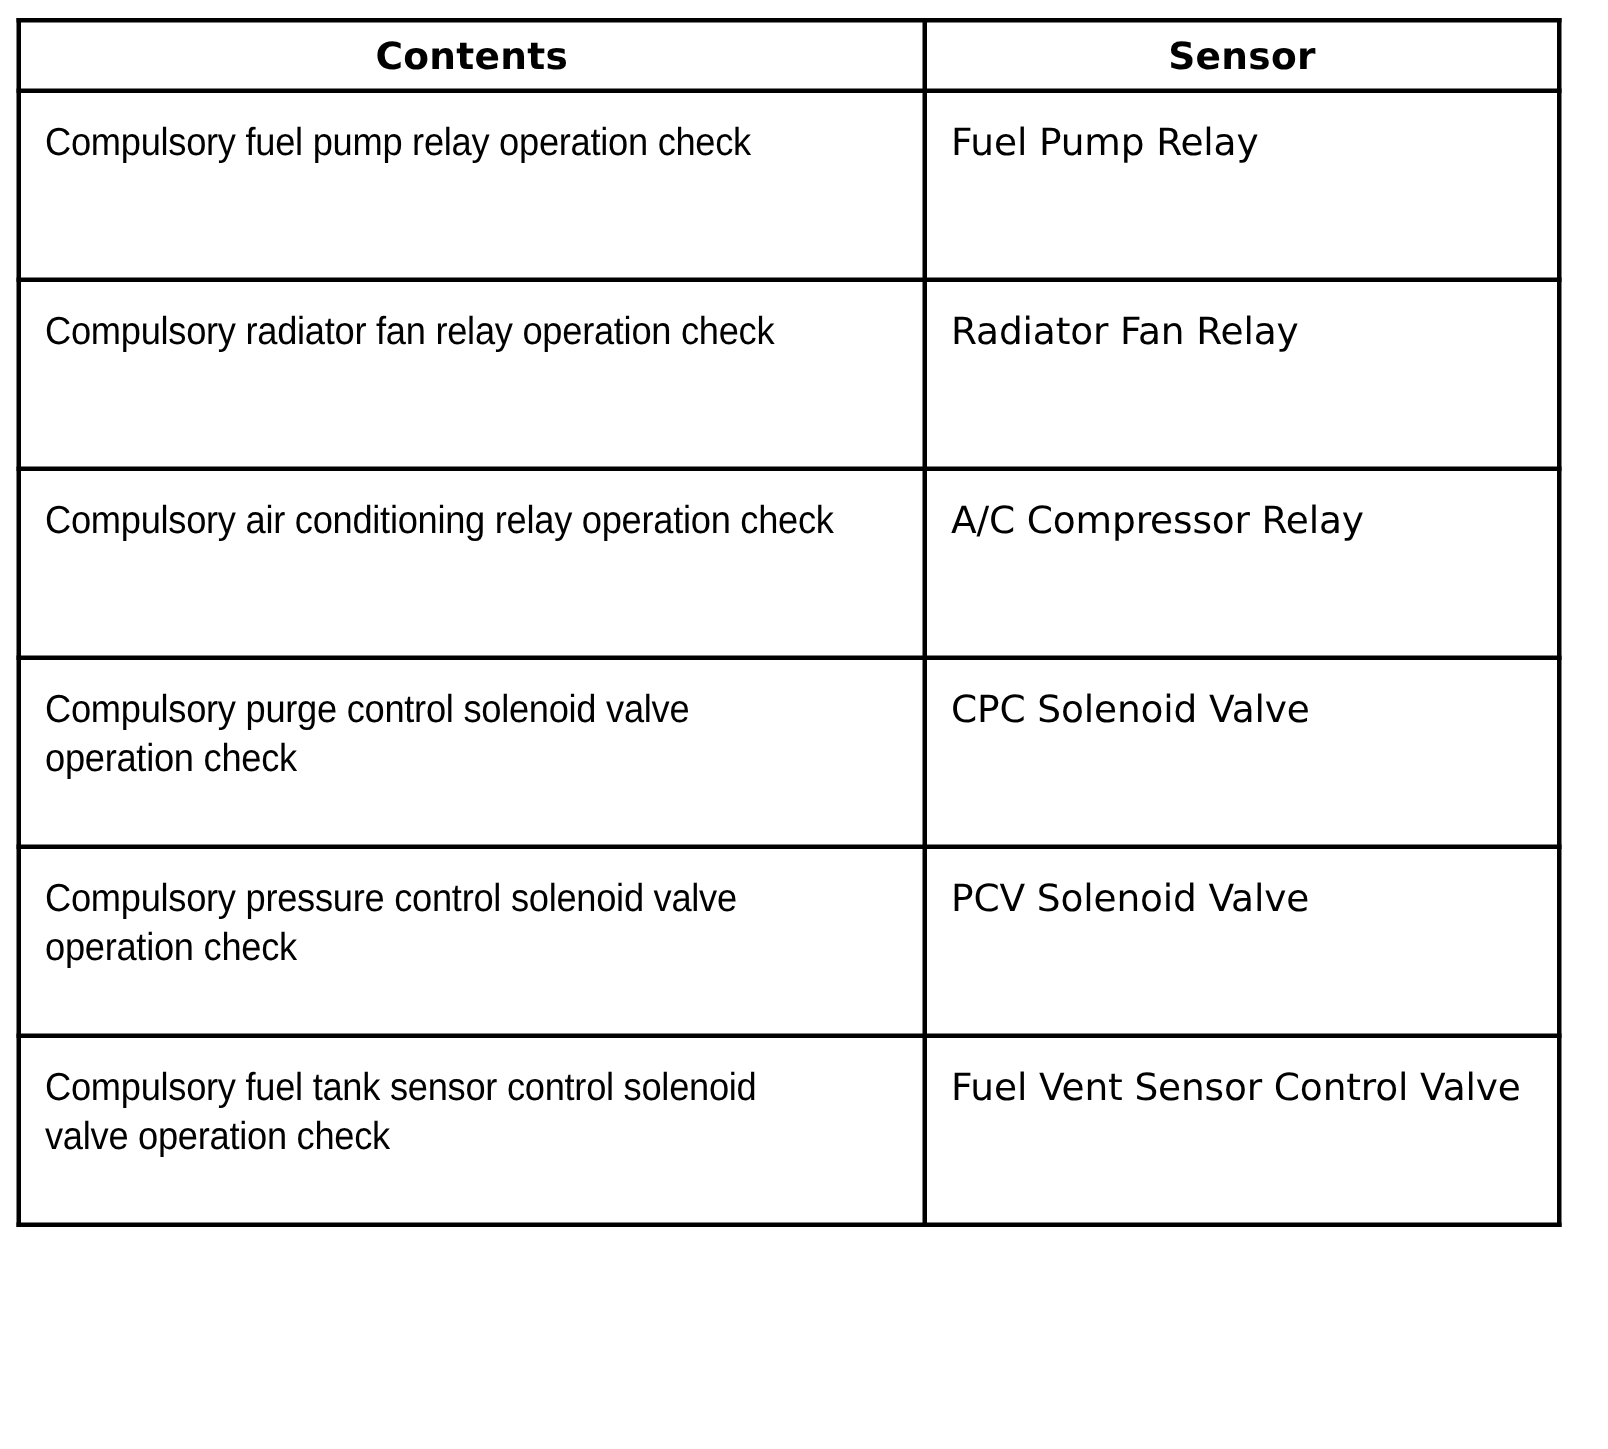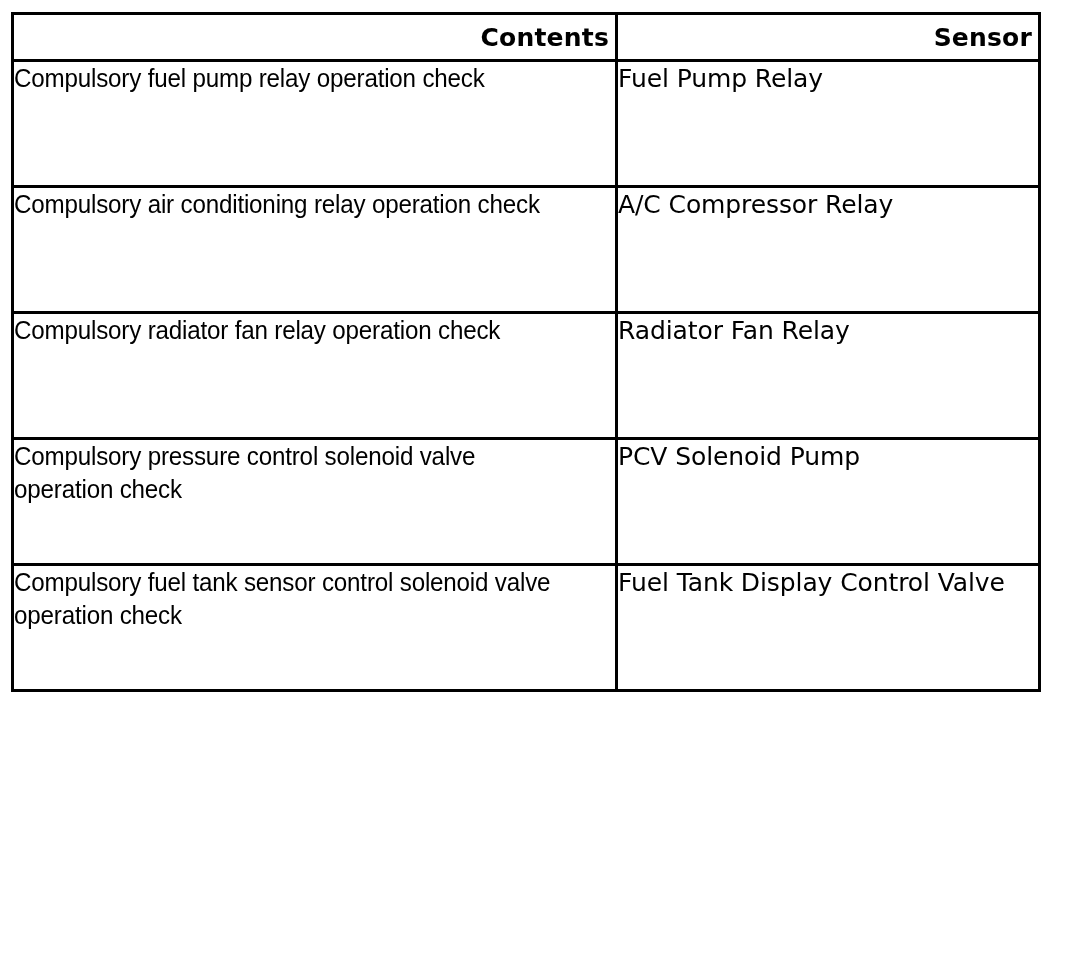--- a/index.html
+++ b/index.html
@@ -34,27 +34,27 @@
   }
 
   .data-table col.col-contents { width: 604px; }
   .data-table col.col-display  { width: 423px; }
 
   .data-table th,
   .data-table td {
     border: 3px solid #000000;
     background: #ffffff;
     vertical-align: top;
-    padding: 0;
+    padding: 16px;
   }
 
   
   .data-table thead th {
     height: 44px;
-    text-align: right;
+    text-align: center;
     vertical-align: middle;
     font-weight: bold;
     font-size: 25px;
     letter-spacing: 0.2px;
     font-family: "DejaVu Sans", sans-serif;
     padding: 0 6px;
   }
 
   
   .data-table tbody tr {
@@ -114,52 +114,60 @@
         <td class="cell-contents">
           <span class="txt-contents">Compulsory fuel pump relay operation check</span>
         </td>
         <td class="cell-display">
           <span class="txt-display">Fuel Pump Relay</span>
         </td>
       </tr>
 
       <tr>
         <td class="cell-contents">
+          <span class="txt-contents">Compulsory radiator fan relay operation check</span>
+        </td>
+        <td class="cell-display">
+          <span class="txt-display">Radiator Fan Relay</span>
+        </td>
+      </tr>
+
+      <tr>
+        <td class="cell-contents">
           <span class="txt-contents">Compulsory air conditioning relay operation check</span>
         </td>
         <td class="cell-display">
           <span class="txt-display">A/C Compressor Relay</span>
         </td>
       </tr>
 
       <tr>
         <td class="cell-contents">
-          <span class="txt-contents">Compulsory radiator fan relay operation check</span>
+          <span class="txt-contents">Compulsory purge control solenoid valve operation check</span>
         </td>
         <td class="cell-display">
-          <span class="txt-display">Radiator Fan Relay</span>
+          <span class="txt-display">CPC Solenoid Valve</span>
         </td>
       </tr>
-
 
       <tr>
         <td class="cell-contents">
           <span class="txt-contents">Compulsory pressure control solenoid valve operation check</span>
         </td>
         <td class="cell-display">
-          <span class="txt-display">PCV Solenoid Pump</span>
+          <span class="txt-display">PCV Solenoid Valve</span>
         </td>
       </tr>
 
 
       <tr>
         <td class="cell-contents">
           <span class="txt-contents">Compulsory fuel tank sensor control solenoid valve operation check</span>
         </td>
         <td class="cell-display">
-          <span class="txt-display">Fuel Tank Display Control Valve</span>
+          <span class="txt-display">Fuel Vent Sensor Control Valve</span>
         </td>
       </tr>
 
     </tbody>
   </table>
 
 </div>
 
 </body></html>

